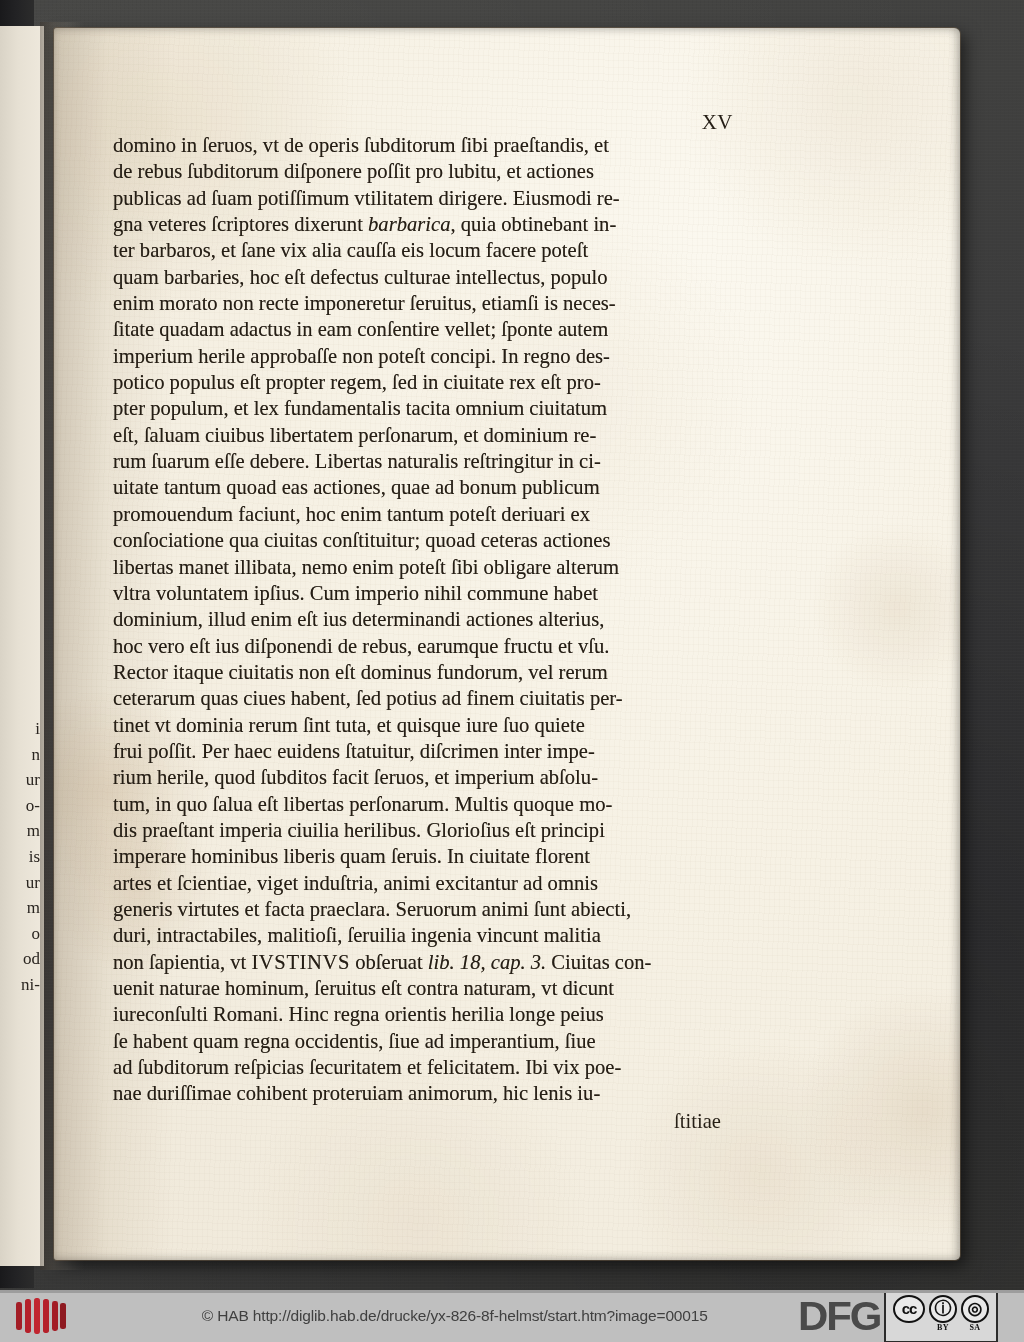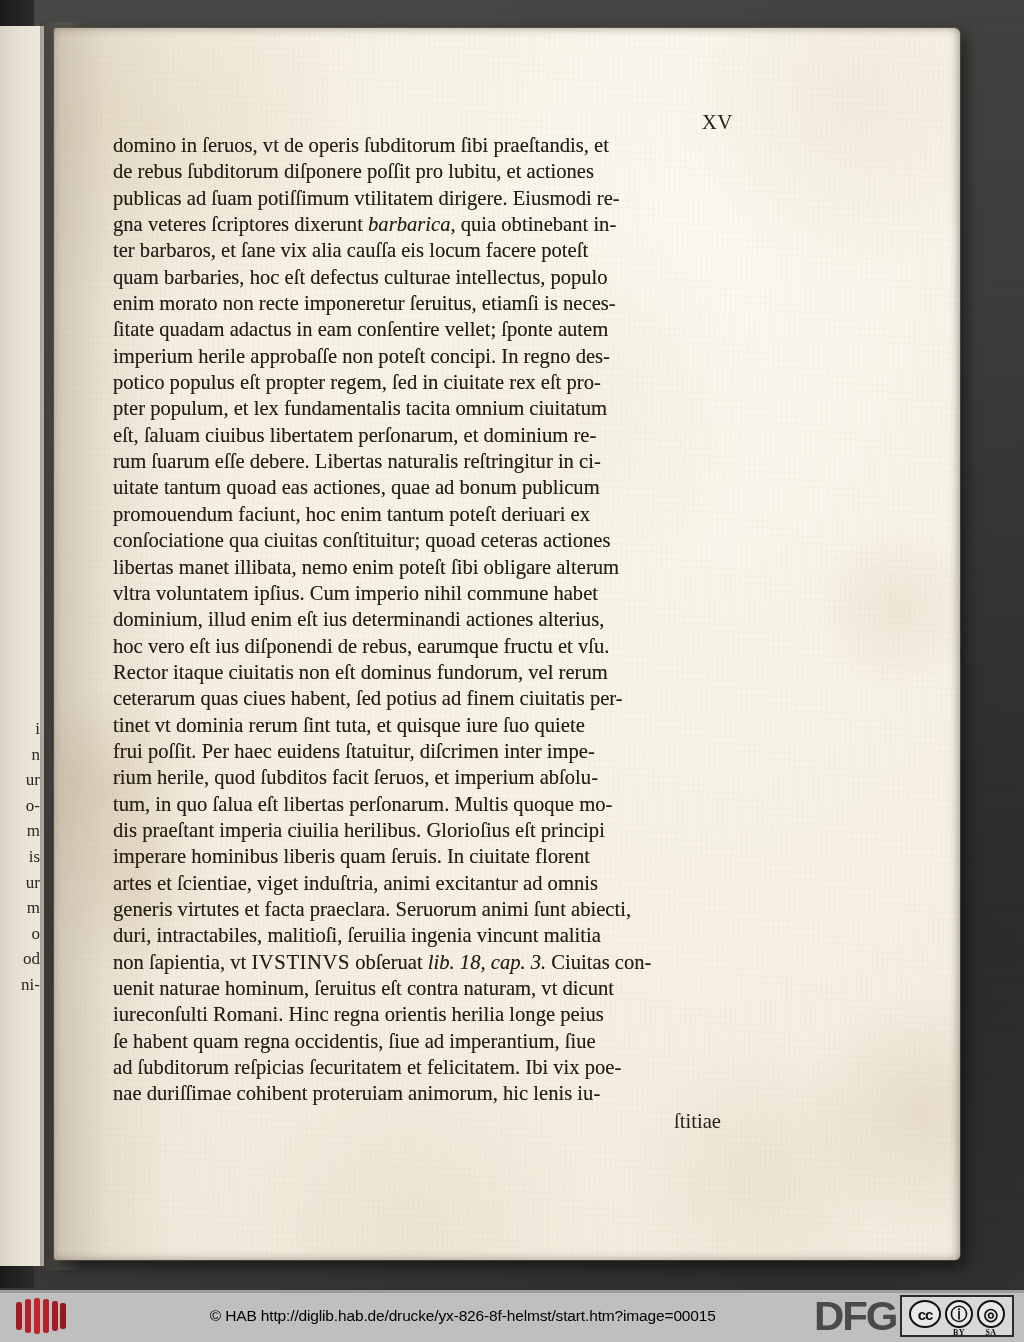--- a/index.html
+++ b/index.html
@@ -149,38 +149,38 @@
   .hab-logo span:nth-child(1){left:2px;height:28px;top:6px;background:#a31d26;}
   .hab-logo span:nth-child(2){left:11px;height:34px;top:3px;}
   .hab-logo span:nth-child(3){left:20px;height:36px;top:2px;background:#c12630;}
   .hab-logo span:nth-child(4){left:29px;height:34px;top:3px;}
   .hab-logo span:nth-child(5){left:38px;height:30px;top:5px;background:#a31d26;}
   .hab-logo span:nth-child(6){left:46px;height:26px;top:7px;background:#8e1920;}
 
   .credit{
     flex:1 1 auto;text-align:center;
     font-family:"Liberation Sans",sans-serif;
-    font-size:15.5px;color:#000000;
+    font-size:15.5px;color:#404040;
     letter-spacing:-.15px;white-space:nowrap;
     padding-left:40px;
   }
   .dfg{
     flex:0 0 auto;
     font-family:"Liberation Sans",sans-serif;
     font-weight:bold;font-size:40px;
     color:#4a4a4a;letter-spacing:-2px;
     margin-right:6px;line-height:1;
     transform:scaleX(1.05);
   }
   .cc-box{
-    flex:0 0 auto;margin-right:10px;
+    flex:0 0 auto;margin-right:26px;
     background:#d8d8d8;
     border:2px solid #2b2b2b;
     display:flex;align-items:flex-start;
-    padding:3px 5px 1px 5px;height:42px;box-sizing:border-box;
+    padding:3px 5px 1px 5px;height:53px;box-sizing:border-box;
   }
   .cc-badge{position:relative;margin:0 2px;text-align:center;}
   .cc-circle{
     width:28px;height:28px;border-radius:50%;
     border:2.5px solid #111;background:#e9e9e9;
     display:flex;align-items:center;justify-content:center;
     font-family:"Liberation Sans",sans-serif;
     font-weight:bold;color:#111;box-sizing:border-box;
   }
   .cc-circle.cc{font-size:15px;letter-spacing:-1px;width:32px;border-radius:50%;}

